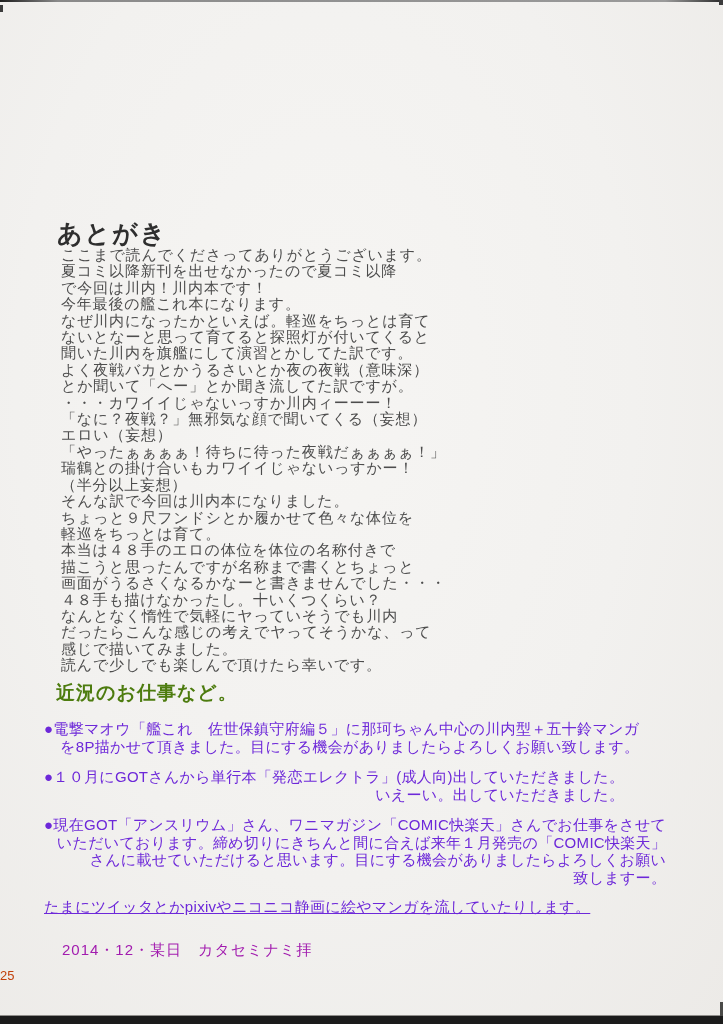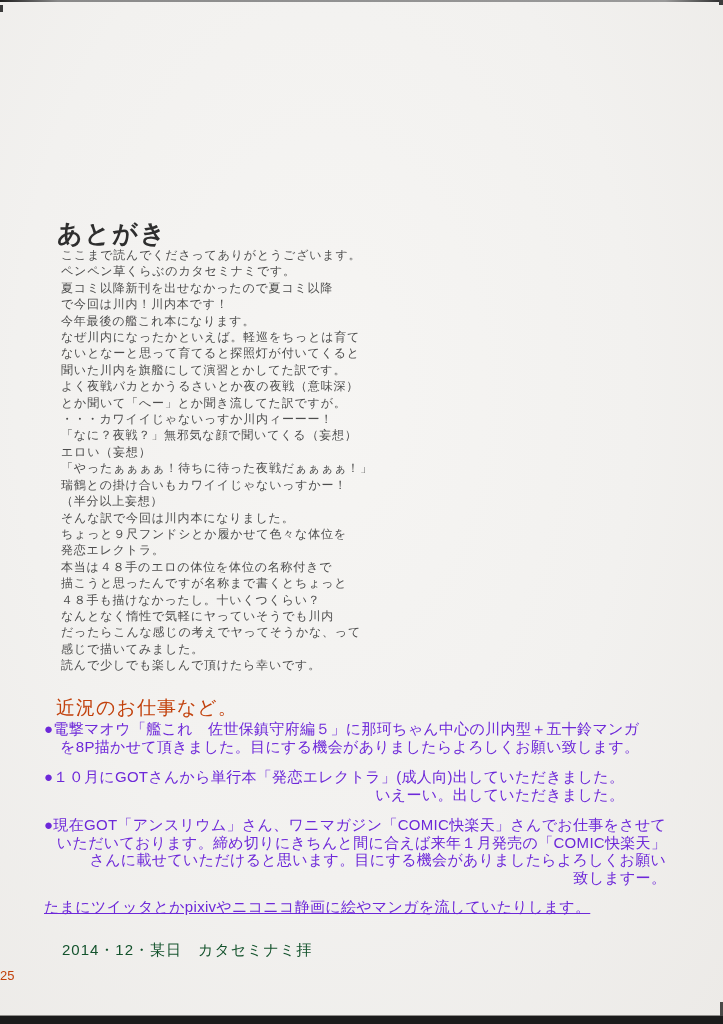--- a/index.html
+++ b/index.html
@@ -28,78 +28,78 @@
   .speck-tr { position: absolute; top: 0; right: 0; width: 4px; height: 5px; background: #3c3c3c; }
   .speck-br { position: absolute; bottom: 8px; right: 0; width: 3px; height: 14px; background: #4a4a48; }
 
   .page-title {
     position: absolute; left: 57px; top: 209px;
     font-size: 25px; font-weight: bold; color: #2e2e2e;
     letter-spacing: 2px; white-space: nowrap; margin-top: 8px;
   }
   .afterword {
     position: absolute; left: 61px; top: 247px;
-    font-size: 12px; line-height: 16.4px;
+    font-size: 15px; line-height: 16.4px;
     color: #4d4d4d; letter-spacing: 0.8px; white-space: nowrap;
   }
   .news-heading {
-    position: absolute; left: 56px; top: 695px;
-    font-size: 19px; font-weight: normal; color: #c2410c;
+    position: absolute; left: 56px; top: 680px;
+    font-size: 19px; font-weight: bold; color: #4d7c0f;
     letter-spacing: 1px; white-space: nowrap;
   }
   .news-par {
     position: absolute; left: 44px;
     font-size: 15px; line-height: 17.6px;
     color: #6d28d9; letter-spacing: 0.3px; white-space: nowrap; text-align: right;
   }
   .news-p1 { top: 720px; }
   .news-p2 { top: 768px; }
   .news-p3 { top: 816px; }
   .news-p4 { top: 898px; text-decoration: underline; }
   .signature {
     position: absolute; left: 62px; top: 941px;
-    font-size: 15px; color: #14532d; letter-spacing: 1px; white-space: nowrap;
+    font-size: 15px; color: #a21caf; letter-spacing: 1px; white-space: nowrap;
   }
   .page-number {
     position: absolute; top: 968px; left: 0; width: 100%;
     font-size: 13px; color: #c2410c;
   }
 </style>
 </head>
 <body>
 
 <div class="paper"></div>
 <div class="edge-top"></div>
 <div class="speck-tl"></div>
 <div class="speck-tr"></div>
 
 <div class="page-title">あとがき</div>
 
 <div class="afterword">
   <div>ここまで読んでくださってありがとうございます。</div>
-  <div>ペンペン草くらぶのカタセミナミです。</div>
   <div>夏コミ以降新刊を出せなかったので夏コミ以降</div>
   <div>で今回は川内！川内本です！</div>
   <div>今年最後の艦これ本になります。</div>
   <div>なぜ川内になったかといえば。軽巡をちっとは育て</div>
   <div>ないとなーと思って育てると探照灯が付いてくると</div>
   <div>聞いた川内を旗艦にして演習とかしてた訳です。</div>
   <div>よく夜戦バカとかうるさいとか夜の夜戦（意味深）</div>
   <div>とか聞いて「へー」とか聞き流してた訳ですが。</div>
   <div>・・・カワイイじゃないっすか川内ィーーー！</div>
   <div>「なに？夜戦？」無邪気な顔で聞いてくる（妄想）</div>
   <div>エロい（妄想）</div>
   <div>「やったぁぁぁぁ！待ちに待った夜戦だぁぁぁぁ！」</div>
   <div>瑞鶴との掛け合いもカワイイじゃないっすかー！</div>
   <div>（半分以上妄想）</div>
   <div>そんな訳で今回は川内本になりました。</div>
   <div>ちょっと９尺フンドシとか履かせて色々な体位を</div>
-  <div>発恋エレクトラ。</div>
+  <div>軽巡をちっとは育て。</div>
   <div>本当は４８手のエロの体位を体位の名称付きで</div>
   <div>描こうと思ったんですが名称まで書くとちょっと</div>
+  <div>画面がうるさくなるかなーと書きませんでした・・・</div>
   <div>４８手も描けなかったし。十いくつくらい？</div>
   <div>なんとなく惰性で気軽にヤっていそうでも川内</div>
   <div>だったらこんな感じの考えでヤってそうかな、って</div>
   <div>感じで描いてみました。</div>
   <div>読んで少しでも楽しんで頂けたら幸いです。</div>
 </div>
 
 <div class="news-heading">近況のお仕事など。</div>
 
 <div class="news-par news-p1">

